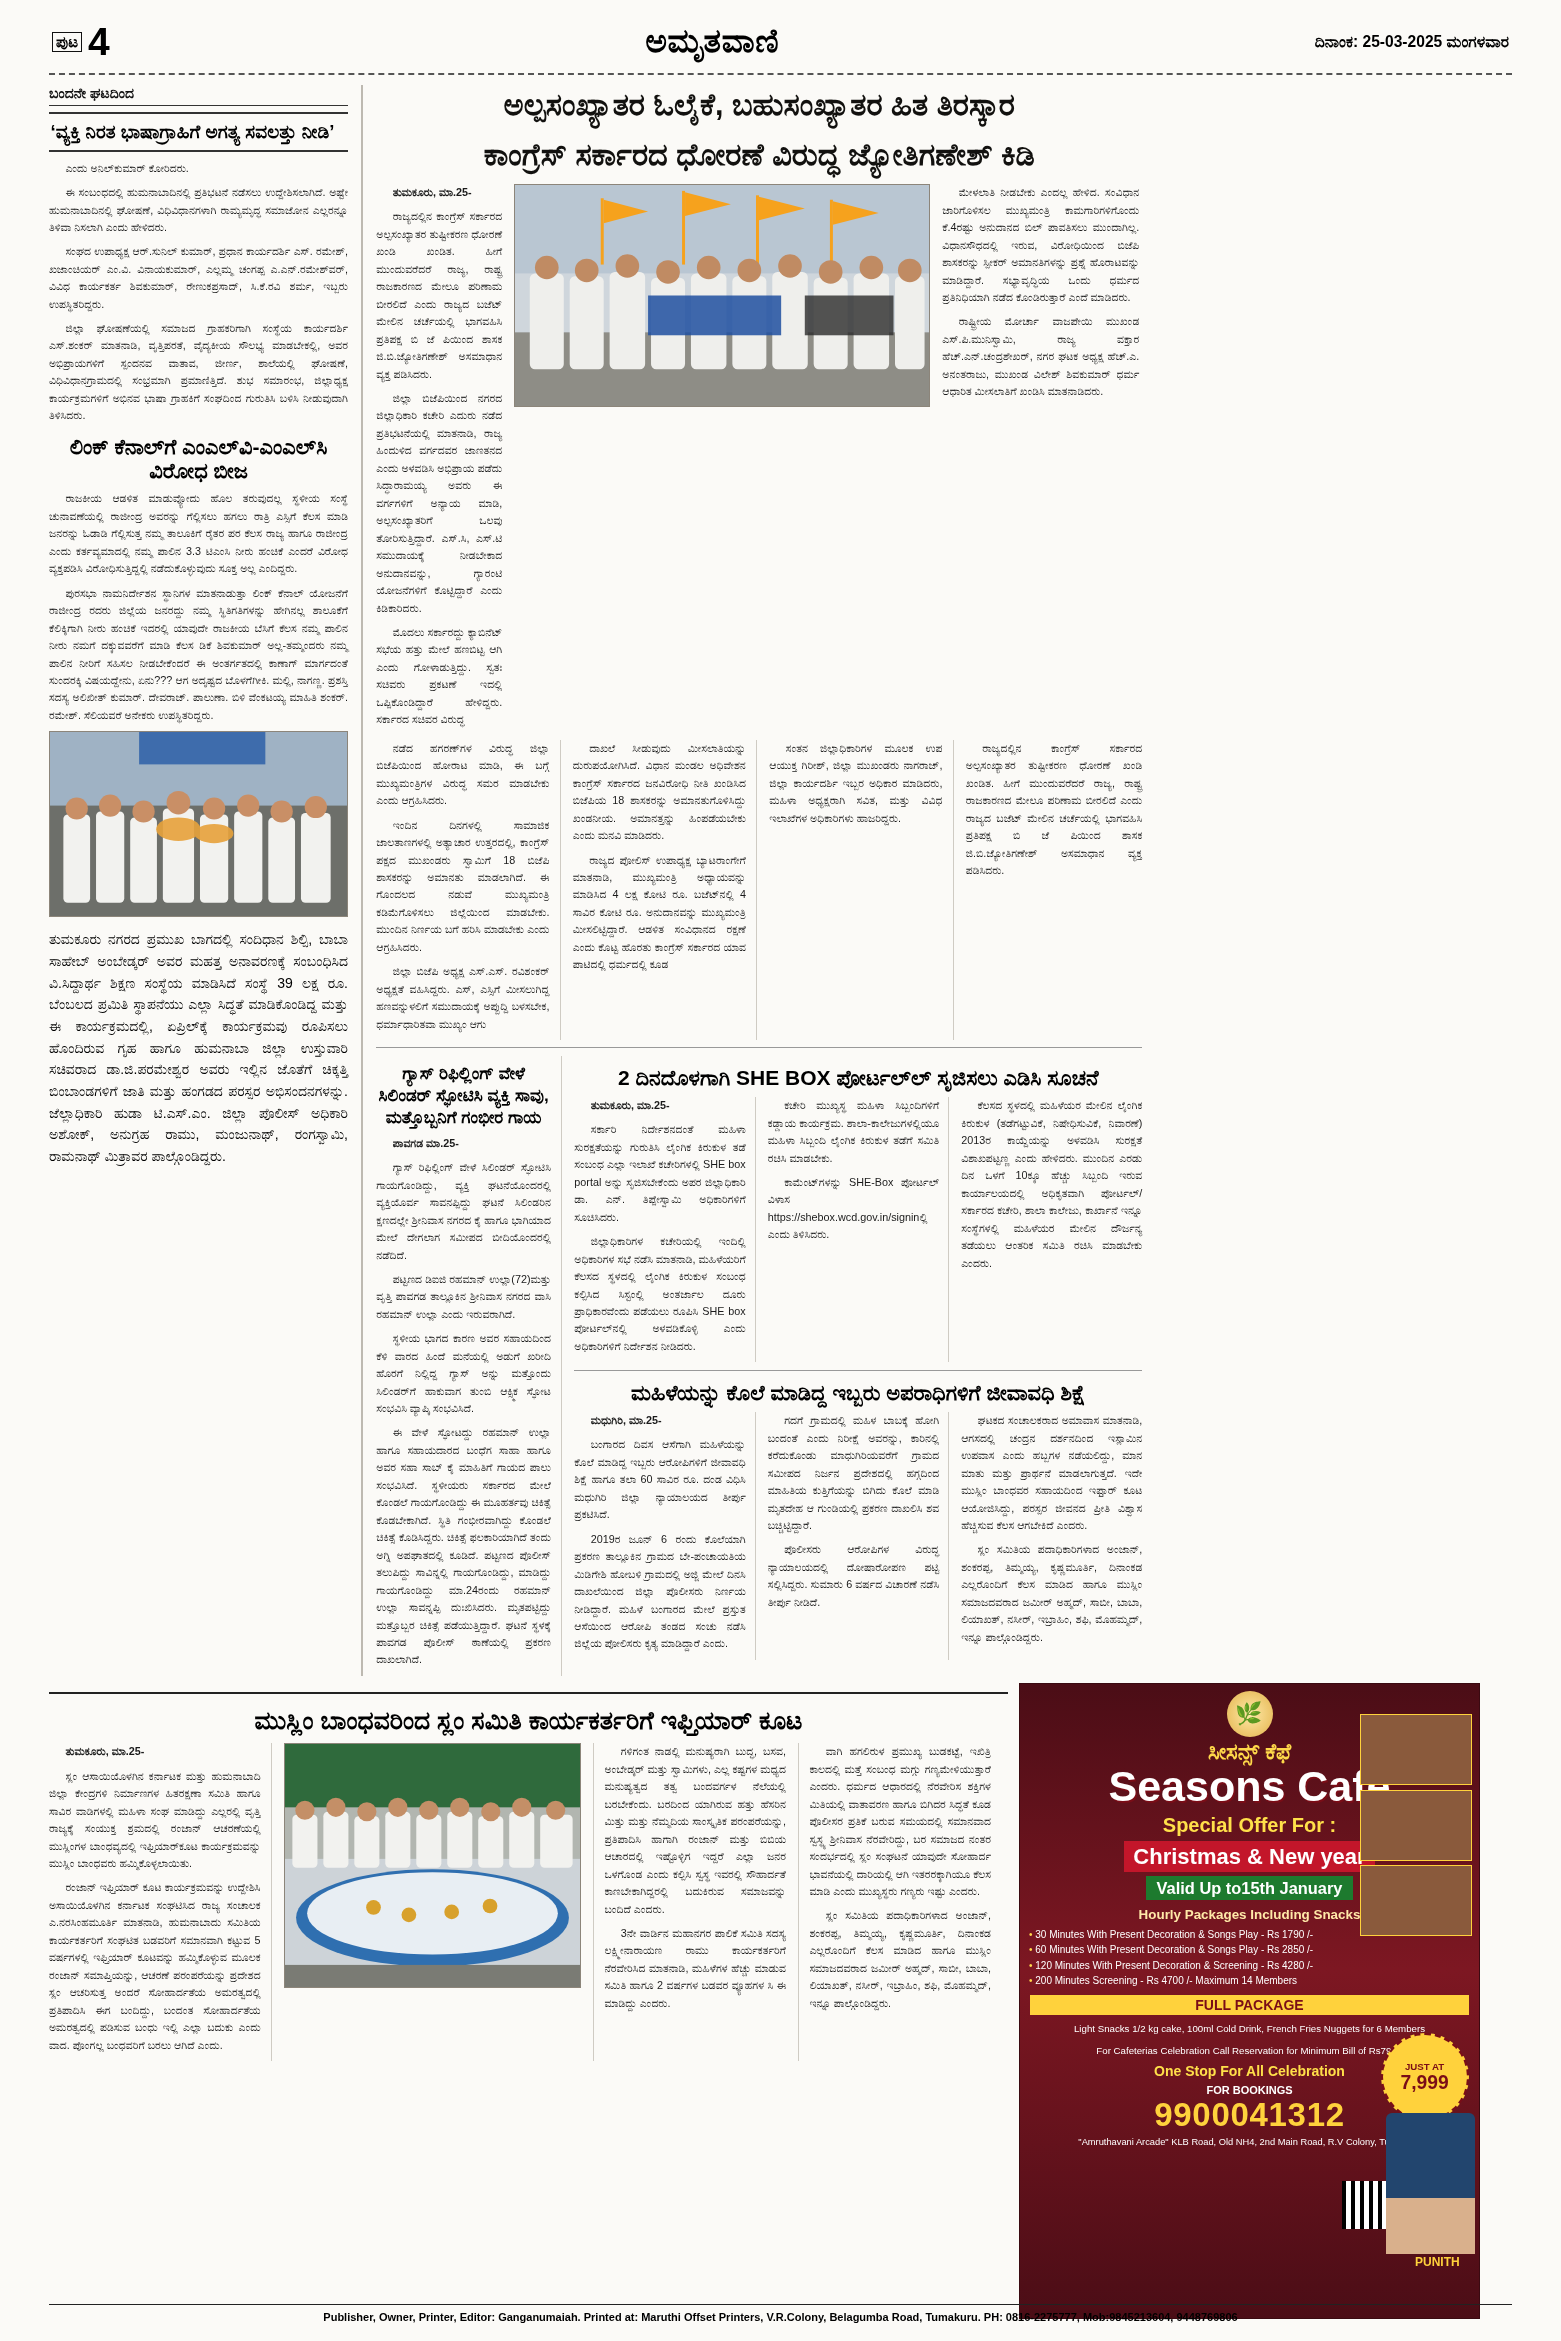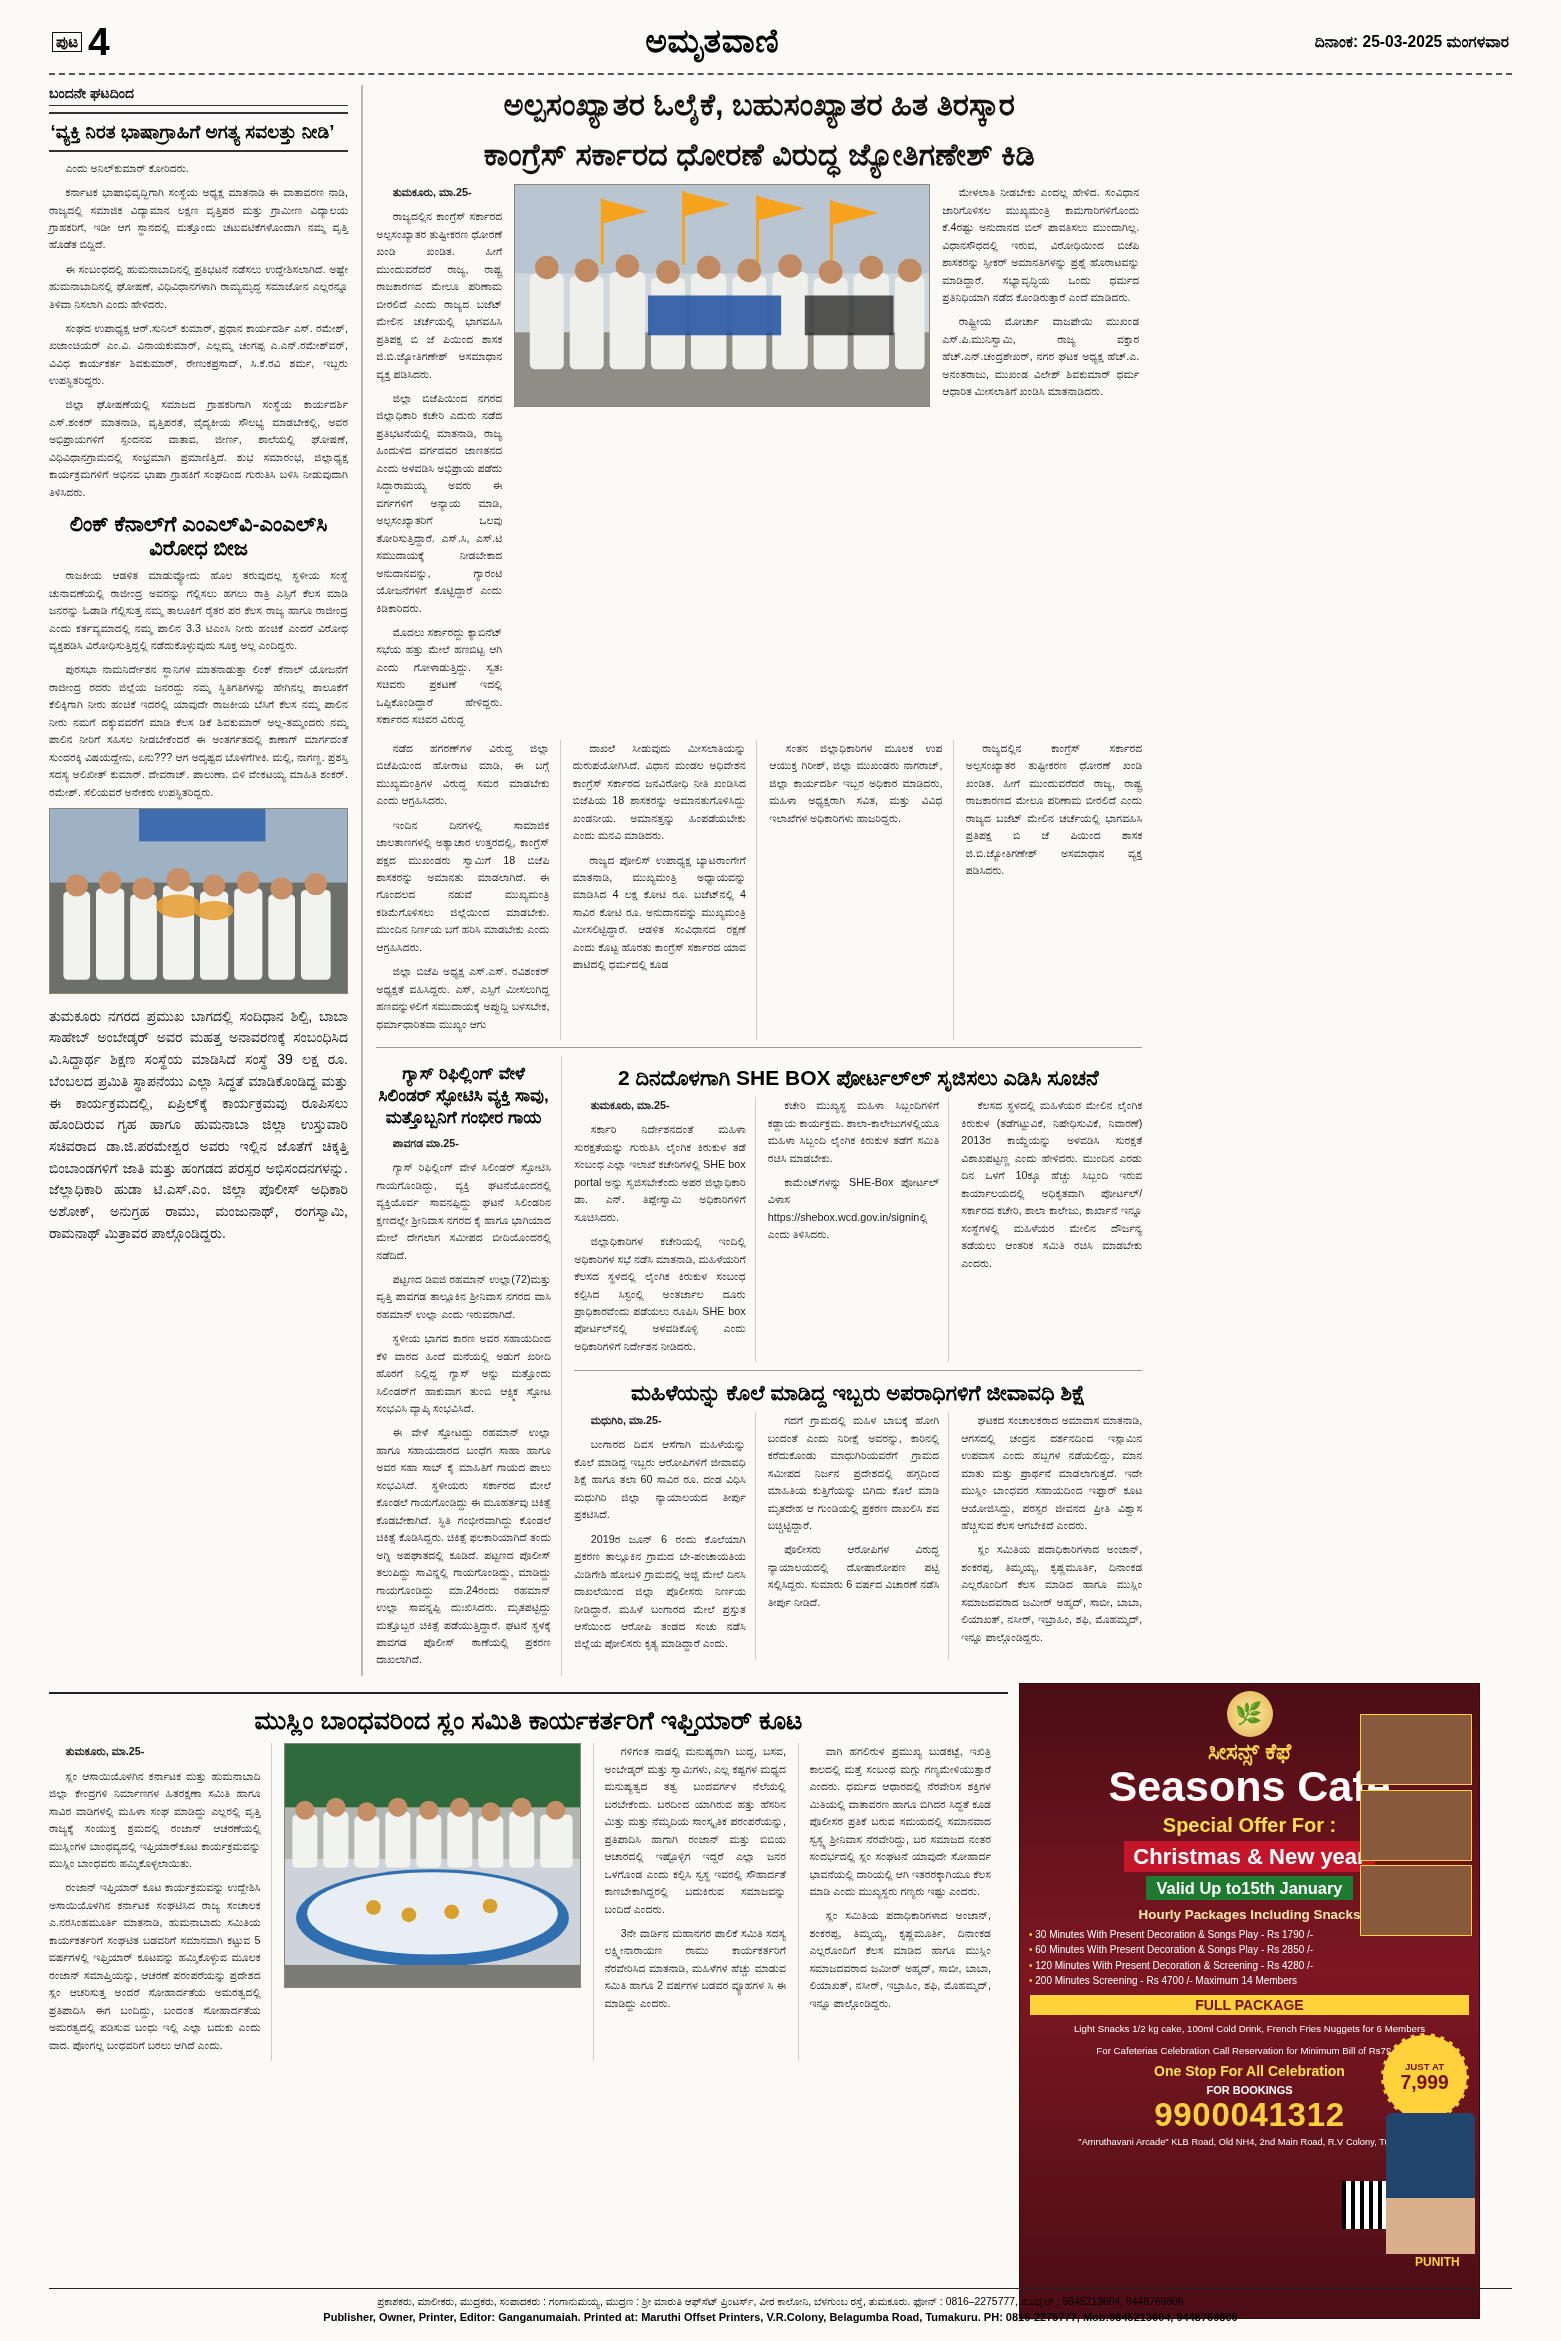--- a/index.html
+++ b/index.html
@@ -173,21 +173,20 @@
   </div>
   <div class="rule-dash"></div>
 
   <div class="content">
 
     <div class="col-left">
       <div class="kicker">ಬಂದನೇ ಘಟದಿಂದ</div>
       <div class="lead-head">‘ವ್ಯಕ್ತಿ ನಿರತ ಭಾಷಾಗ್ರಾಹಿಗೆ ಅಗತ್ಯ ಸವಲತ್ತು ನೀಡಿ’</div>
 
       <p class="body">ಎಂದು ಅನಿಲ್‌ಕುಮಾರ್ ಕೋರಿದರು.</p>
-      <p class="body">ಕರ್ನಾಟಕ ಭಾಷಾಭಿವೃದ್ಧಿಗಾಗಿ ಸಂಸ್ಥೆಯ ಅಧ್ಯಕ್ಷ ಮಾತನಾಡಿ ಈ ವಾತಾವರಣ ನಾಡಿ, ರಾಜ್ಯದಲ್ಲಿ ಸಮಾಜಿಕ ವಿದ್ಯಾಮಾನ ಲಕ್ಷಣ ವೃತ್ತಿಪರ ಮತ್ತು ಗ್ರಾಮೀಣ ವಿದ್ಯಾಲಯ ಗ್ರಾಹಕರಿಗೆ, ಇಡೀ ಆಗ ಸ್ಥಾನದಲ್ಲಿ ಮತ್ತೊಂದು ಚಟುವಟಿಕೆಗಳೊಂದಾಗಿ ನಮ್ಮ ವೃತ್ತಿ ಹೊಡೆತ ಬಿದ್ದಿದೆ.</p>
       <p class="body">ಈ ಸಂಬಂಧದಲ್ಲಿ ಹುಮನಾಬಾದಿನಲ್ಲಿ ಪ್ರತಿಭಟನೆ ನಡೆಸಲು ಉದ್ದೇಶಿಸಲಾಗಿದೆ. ಅಷ್ಟೇ ಹುಮನಾಬಾದಿನಲ್ಲಿ ಘೋಷಣೆ, ವಿಧಿವಿಧಾನಗಳಾಗಿ ರಾಮ್ಯಮೃದ್ಧ ಸಮಾಜೋನ ಎಲ್ಲರನ್ನೂ ತಿಳಿವಾ ನಿಸಲಾಗಿ ಎಂದು ಹೇಳಿದರು.</p>
       <p class="body">ಸಂಘದ ಉಪಾಧ್ಯಕ್ಷ ಆರ್.ಸುನಿಲ್ ಕುಮಾರ್, ಪ್ರಧಾನ ಕಾರ್ಯದರ್ಶಿ ಎಸ್. ರಮೇಶ್, ಖಜಾಂಚಿಯರ್ ಎಂ.ವಿ. ವಿನಾಯಕುಮಾರ್, ಎಲ್ಲಮ್ಮ ಚಂಗಪ್ಪ ಎ.ಎನ್.ರಮೇಶ್‌ವರ್, ವಿವಿಧ ಕಾರ್ಯಕರ್ತ ಶಿವಕುಮಾರ್, ರೇಣುಕಪ್ರಸಾದ್, ಸಿ.ಕೆ.ರವಿ ಶರ್ಮ, ಇಬ್ಬರು ಉಪಸ್ಥಿತರಿದ್ದರು.</p>
       <p class="body">ಜಿಲ್ಲಾ ಘೋಷಣೆಯಲ್ಲಿ ಸಮಾಜದ ಗ್ರಾಹಕರಿಗಾಗಿ ಸಂಸ್ಥೆಯ ಕಾರ್ಯದರ್ಶಿ ಎಸ್.ಶಂಕರ್ ಮಾತನಾಡಿ, ವೃತ್ತಿಪರತೆ, ವೈದ್ಯಕೀಯ ಸೌಲಭ್ಯ ಮಾಡಬೇಕಲ್ಲಿ, ಅವರ ಅಭಿಪ್ರಾಯಗಳಿಗೆ ಸ್ಪಂದನವ ವಾತಾವ, ಜೀರ್ಣ, ಶಾಲೆಯಲ್ಲಿ ಘೋಷಣೆ, ವಿಧಿವಿಧಾನಗ್ರಾಮದಲ್ಲಿ ಸಂಭ್ರಮಾಗಿ ಪ್ರಮಾಣಿತ್ತಿದೆ. ಶುಭ ಸಮಾರಂಭ, ಜಿಲ್ಲಾಧ್ಯಕ್ಷ ಕಾರ್ಯಕ್ರಮಗಳಿಗೆ ಅಭಿನವ ಭಾಷಾ ಗ್ರಾಹಕಿಗೆ ಸಂಘದಿಂದ ಗುರುತಿಸಿ ಬಳಿಸಿ ನೀಡುವುದಾಗಿ ತಿಳಿಸಿದರು.</p>
 
       <div class="sub-head">ಲಿಂಕ್ ಕೆನಾಲ್‌ಗೆ ಎಂಎಲ್‌ವಿ-ಎಂಎಲ್‌ಸಿ ವಿರೋಧ ಬೀಜ</div>
       <p class="body">ರಾಜಕೀಯ ಆಡಳಿತ ಮಾಡುವ್ಯೋದು ಹೊಲ ತರುವುದಲ್ಲ ಸ್ಥಳೀಯ ಸಂಸ್ಥೆ ಚುನಾವಣೆಯಲ್ಲಿ ರಾಜೀಂದ್ರ ಅವರನ್ನು ಗೆಲ್ಲಿಸಲು ಹಗಲು ರಾತ್ರಿ ಎಸ್ಸಿಗೆ ಕೆಲಸ ಮಾಡಿ ಜನರನ್ನು ಓಡಾಡಿ ಗೆಲ್ಲಿಸುತ್ತ ನಮ್ಮ ತಾಲೂಕಿಗೆ ರೈತರ ಪರ ಕೆಲಸ ರಾಜ್ಯ ಹಾಗೂ ರಾಜೀಂದ್ರ ಎಂದು ಕರ್ತವ್ಯಮಾದಲ್ಲಿ ನಮ್ಮ ಪಾಲಿನ 3.3 ಟಿಎಂಸಿ ನೀರು ಹಂಚಿಕೆ ಎಂದರೆ ವಿರೋಧ ವ್ಯಕ್ತಪಡಿಸಿ ವಿರೋಧಿಸುತ್ತಿದ್ದಲ್ಲಿ ನಡೆದುಕೊಳ್ಳುವುದು ಸೂಕ್ತ ಅಲ್ಲ ಎಂದಿದ್ದರು.</p>
       <p class="body">ಪುರಸಭಾ ನಾಮನಿರ್ದೇಶನ ಸ್ಥಾನಿಗಳ ಮಾತನಾಡುತ್ತಾ ಲಿಂಕ್ ಕೆನಾಲ್ ಯೋಜನೆಗೆ ರಾಜೀಂದ್ರ ರದರು ಜಿಲ್ಲೆಯ ಜನರದ್ದು ನಮ್ಮ ಸ್ಥಿತಿಗತಿಗಳನ್ನು ಹೇಗಿನಲ್ಲ ಶಾಲೂಕೆಗೆ ಕೆಲಿಕ್ಕಿಗಾಗಿ ನೀರು ಹಂಚಿಕೆ ಇದರಲ್ಲಿ ಯಾವುದೇ ರಾಜಕೀಯ ಬೆಸಿಗೆ ಕೆಲಸ ನಮ್ಮ ಪಾಲಿನ ನೀರು ನಮಗೆ ದಕ್ಕುವವರೆಗೆ ಮಾಡಿ ಕೆಲಸ ಡಿಕೆ ಶಿವಕುಮಾರ್ ಅಲ್ಲ-ತಮ್ಮಂದರು ನಮ್ಮ ಪಾಲಿನ ನೀರಿಗೆ ಸಹಿಸಲ ನೀಡಬೇಕೆಂದರೆ ಈ ಅಂತರ್ಗತದಲ್ಲಿ ಕಾಣಾಗ್ ಮಾರ್ಗದಂತೆ ಸುಂದರಕ್ಕಿ ವಿಷಯದ್ದೇನು, ಏನು??? ಆಗ ಅದೃಷ್ಟದ ಬೊಳಗೆಗೀಕಿ. ಮಲ್ಲಿ, ನಾಗಣ್ಣ. ಪ್ರಶಸ್ತಿ ಸದಸ್ಯ ಅಲಿಖೀತ್ ಕುಮಾರ್. ದೇವರಾಜ್. ಪಾಲುಣಾ. ಬಿಳಿ ವೆಂಕಟಯ್ಯ ಮಾಹಿತಿ ಶಂಕರ್. ರಮೇಶ್. ಸೆಲಿಯವರೆ ಅನೇಕರು ಉಪಸ್ಥಿತರಿದ್ದರು.</p>
 
       <div class="photo ph-sky" style="height:186px;">
         <svg width="100%" height="100%" viewBox="0 0 400 250" preserveAspectRatio="none">
@@ -461,18 +460,17 @@
         <div class="qr"></div>
         <div class="person"></div>
         <div class="person-name">PUNITH</div>
         <div class="ad-addr">"Amruthavani Arcade" KLB Road, Old  NH4, 2nd Main Road, R.V Colony, Tumakuru</div>
       </div>
     </div>
   </div>
 
   <div class="footer">
     <div class="fr"></div>
-    <p>ಪ್ರಕಾಶಕರು, ಮಾಲೀಕರು, ಮುದ್ರಕರು, ಸಂಪಾದಕರು : ಗಂಗಾನುಮಯ್ಯ, ಮುದ್ರಣ : ಶ್ರೀ ಮಾರುತಿ ಆಫ್‌ಸೆಟ್ ಪ್ರಿಂಟರ್ಸ್, ವೀರ ಕಾಲೋನಿ, ಬೆಳಗುಂಬ ರಸ್ತೆ, ತುಮಕೂರು. ಫೋನ್ : 0816–2275777, ಮೊಬೈಲ್ : 9845213604, 9448769806</p>
     <p class="bold">Publisher, Owner, Printer, Editor: Ganganumaiah. Printed at: Maruthi Offset Printers, V.R.Colony, Belagumba Road, Tumakuru. PH: 0816-2275777,  Mob:9845213604,  9448769806</p>
   </div>
 
 </div>
 
 
 </body></html>

